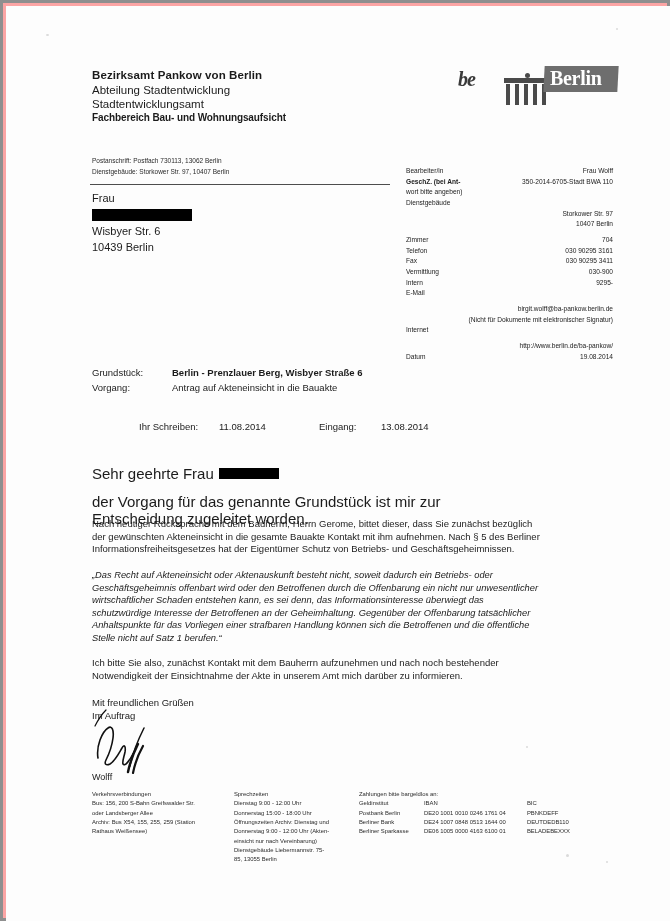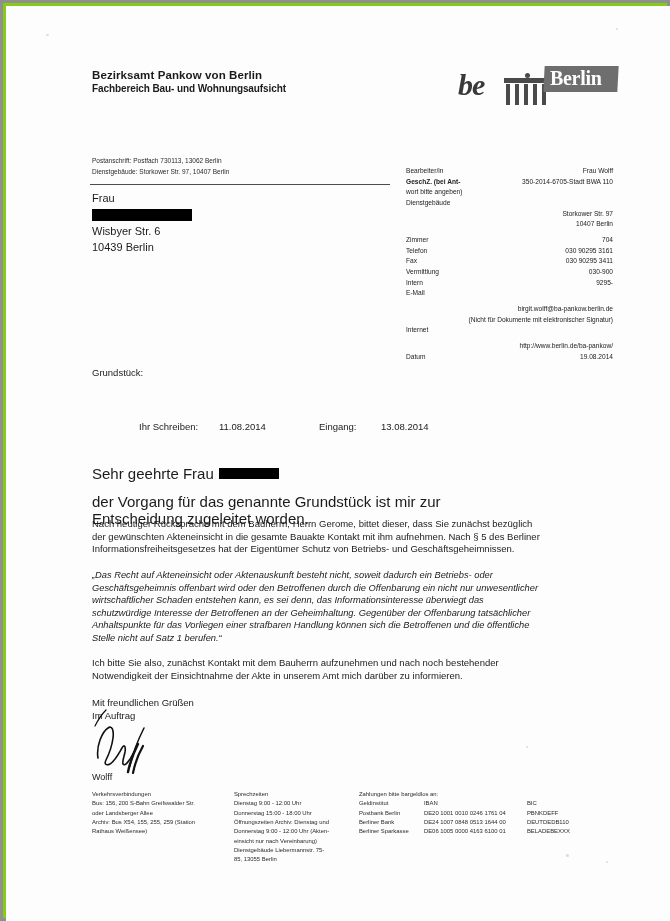--- a/index.html
+++ b/index.html
@@ -15,21 +15,21 @@
     overflow: hidden;
   }
 
   
   #scan-frame {
     position: absolute;
     left: 0; top: 0;
     width: 670px; height: 921px;
     box-sizing: border-box;
     border: 3px solid #8f8f8f;
-    background: #84cc16;
+    background: #fca5a5;
   }
   #page-sheet {
     position: absolute;
     left: 3px; top: 3px;
     width: 664px; height: 915px;
     background: #fdfdfd;
   }
 
   
   .scan-speck {
@@ -58,21 +58,21 @@
   #logo {
     left: 452px; top: 58px;
     width: 160px; height: 45px;
   }
   #logo .be-text {
     position: absolute;
     left: 0; top: 4px;
     font-family: "Liberation Serif", serif;
     font-style: italic;
     font-weight: bold;
-    font-size: 30px;
+    font-size: 20px;
     color: #3a3a3a;
     letter-spacing: -1px;
   }
   #logo .gate {
     position: absolute;
     left: 46px; top: 14px;
     width: 44px; height: 28px;
   }
   #logo .gate-roof {
     position: absolute;
@@ -233,20 +233,22 @@
   <div id="page-sheet">
 
     <div class="scan-speck" style="left:40px;top:28px;width:3px;height:2px;"></div>
     <div class="scan-speck" style="left:610px;top:22px;width:2px;height:2px;"></div>
     <div class="scan-speck" style="left:560px;top:848px;width:3px;height:3px;"></div>
     <div class="scan-speck" style="left:600px;top:855px;width:2px;height:2px;"></div>
     <div class="scan-speck" style="left:520px;top:740px;width:2px;height:2px;"></div>
 
     <div class="blk" id="letterhead">
       <div class="lh-1">Bezirksamt Pankow von Berlin</div>
+      <div class="lh-2">Abteilung Stadtentwicklung</div>
+      <div class="lh-3">Stadtentwicklungsamt</div>
       <div class="lh-4">Fachbereich Bau- und Wohnungsaufsicht</div>
     </div>
 
     <div class="blk" id="logo">
       <div class="be-text">be</div>
       <div class="gate">
         <div class="gate-quad"></div>
         <div class="gate-roof"></div>
         <div class="gate-col" style="left:2px;"></div>
         <div class="gate-col" style="left:11px;"></div>
@@ -314,20 +316,25 @@
       <div class="full-right">http://www.berlin.de/ba-pankow/</div>
       <div class="row">
         <span class="lbl">Datum</span>
         <span class="val">19.08.2014</span>
       </div>
     </div>
 
     <div class="blk" id="subject">
       <div class="row">
         <span class="k">Grundstück:</span>
+        <span class="v b">Berlin - Prenzlauer Berg, Wisbyer Straße 6</span>
+      </div>
+      <div class="row">
+        <span class="k">Vorgang:</span>
+        <span class="v">Antrag auf Akteneinsicht in die Bauakte</span>
       </div>
     </div>
 
     <div class="blk" id="correspondence">
       <div class="row">
         <span class="k1">Ihr Schreiben:</span>
         <span class="v1">11.08.2014</span>
         <span class="k2">Eingang:</span>
         <span>13.08.2014</span>
       </div>

